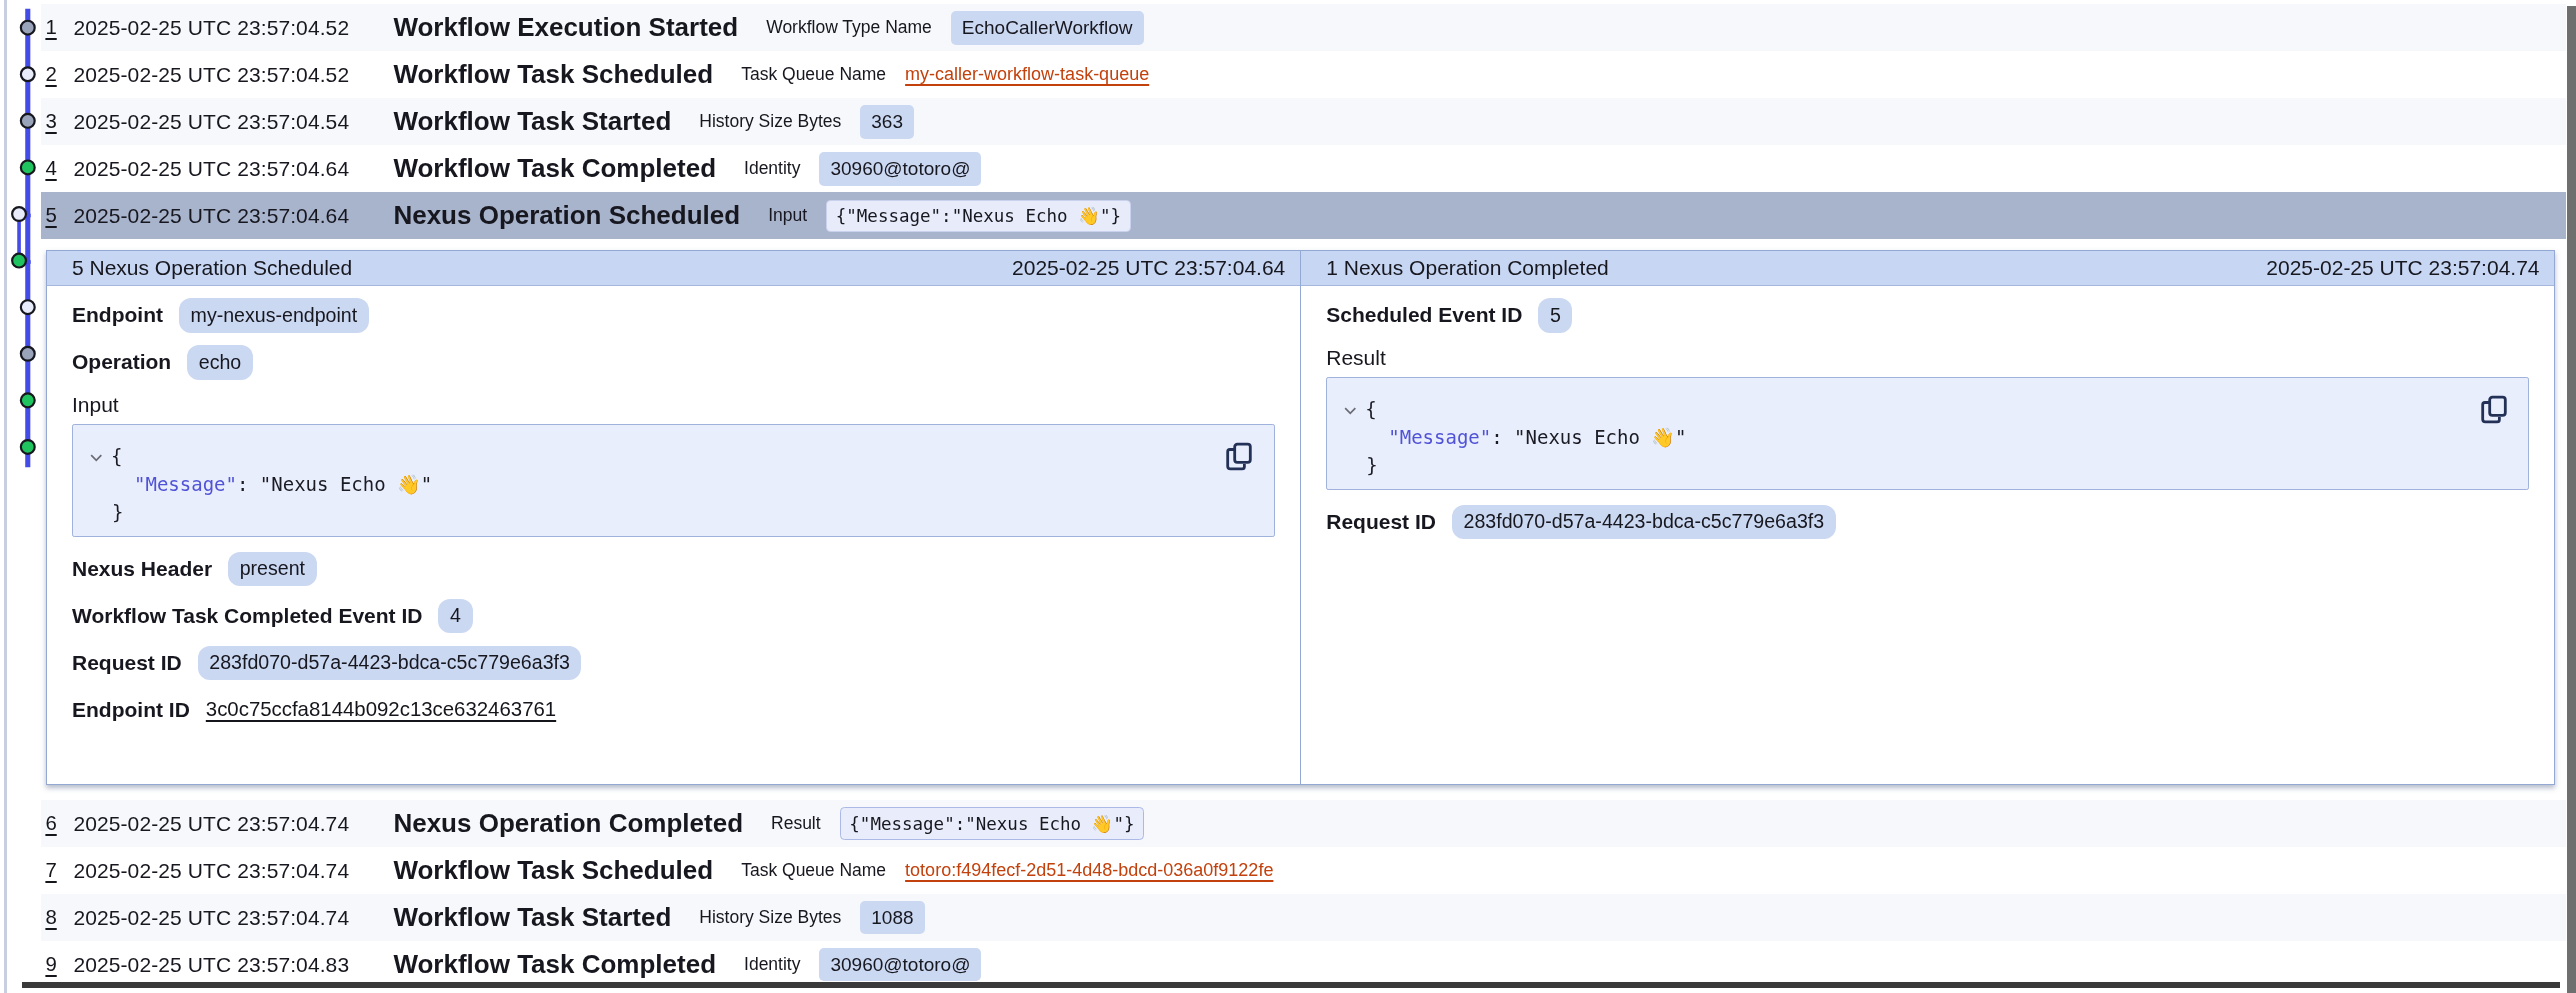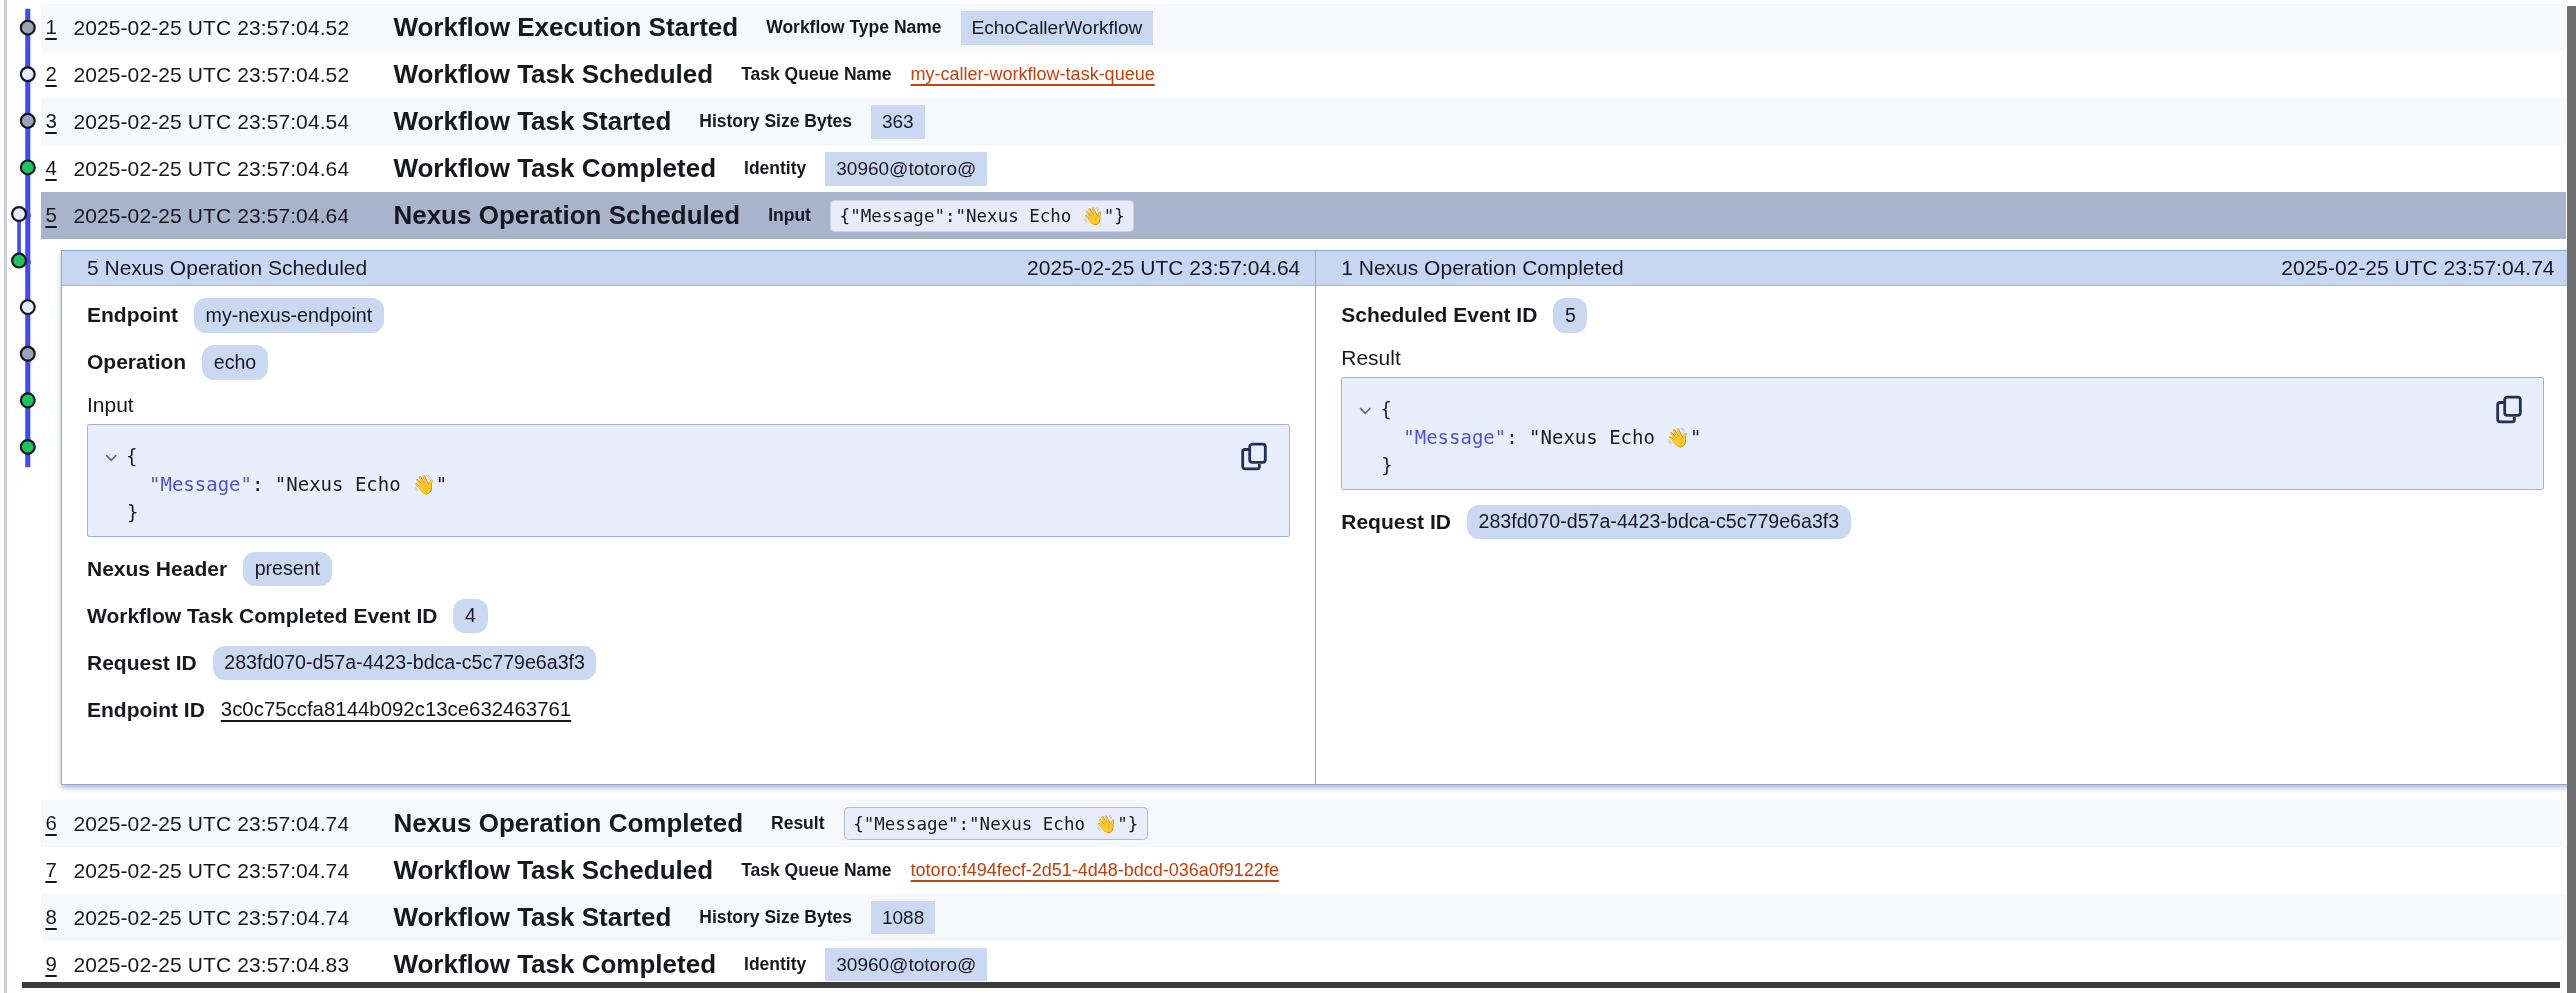--- a/index.html
+++ b/index.html
@@ -17,30 +17,30 @@
   .rows { position:absolute; left:0; width:2525px; }
   .rows-top { top:4.4px; }
   .rows-bottom { top:800px; }
   .row { height:47px; display:flex; align-items:center; padding-left:4.4px; background:#ffffff; }
   .row.alt { background:#f7f8fb; }
   .row.selected { background:#a8b3cc; }
   .num { display:inline-block; width:28px; flex:0 0 28px; font-size:20.4px; color:#15151c;
     text-decoration:underline; text-underline-offset:3.6px; cursor:pointer; }
   .time { display:inline-block; width:320px; flex:0 0 320px; font-size:21px; letter-spacing:0.1px; }
   .name { font-size:26px; font-weight:700; margin-right:28px; white-space:nowrap; }
-  .attr { font-size:17.5px; margin-right:19px; white-space:nowrap;font-weight:bold; }
-  .badge { background:#cbd8f2; border-radius:0; padding:5.8px 11px; font-size:19px; white-space:nowrap; }
+  .attr { font-size:17.5px; margin-right:19px; white-space:nowrap; }
+  .badge { background:#cbd8f2; border-radius:5px; padding:5.8px 11px; font-size:19px; white-space:nowrap; }
   .linkval { font-size:18px; font-weight:500; color:#c2410c; text-decoration:underline;
     text-underline-offset:4.4px; text-decoration-thickness:1.5px; cursor:pointer; white-space:nowrap; }
   .chip { font-family:"DejaVu Sans Mono","Liberation Mono",monospace; font-size:17.5px;
     background:#e9edfb; border:1.5px solid #aab9e6; border-radius:4.4px; padding:5.1px 8.7px; white-space:nowrap; }
   .row.selected .chip { border-color:#c9d1ec; background:#e7ebfa; }
 
   
-  .expanded { position:absolute; left:20px; top:250px; width:2509px; height:535px;
+  .expanded { position:absolute; left:5px; top:250px; width:2509px; height:535px;
     border:1.5px solid #94a8d4; background:#6d28d9; display:grid;
     grid-template-columns:1fr 1.5px 1fr; box-shadow:0 2.9px 5.1px rgba(90,105,140,.45); }
   .vdivider { background:#94a8d4; }
   .panel { display:flex; flex-direction:column; min-width:0; }
   .phead { height:35px; flex:0 0 35px; background:#c7d6f2; border-bottom:0.7px solid #a5b7dd;
     display:flex; align-items:center; justify-content:space-between; padding:0 14.5px 0 25px; font-size:21px; }
   .phead .ptime { font-size:21px; }
   .pbody { padding:5.8px 25px 0 25px; background:#ffffff; flex:1; }
   .field { height:47px; display:flex; align-items:center; }
   .flabel { font-size:21px; margin-right:16px; white-space:nowrap;font-weight:bold; }

